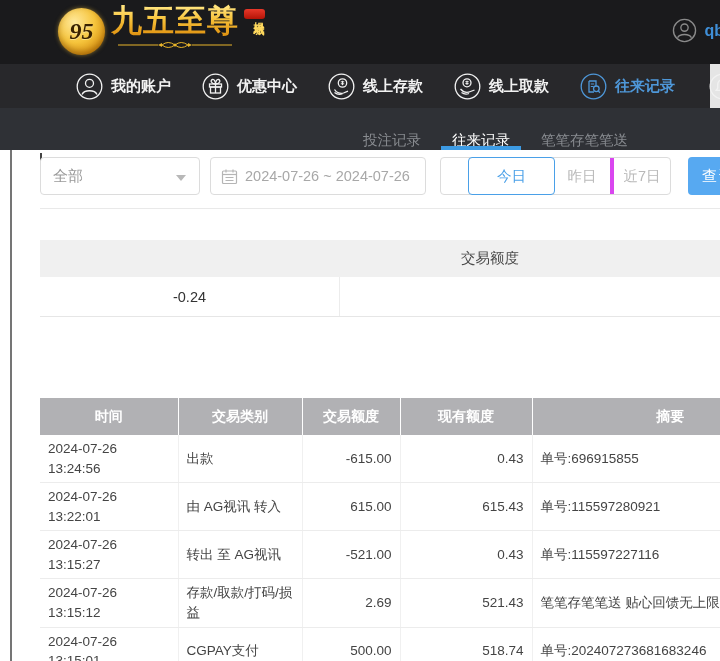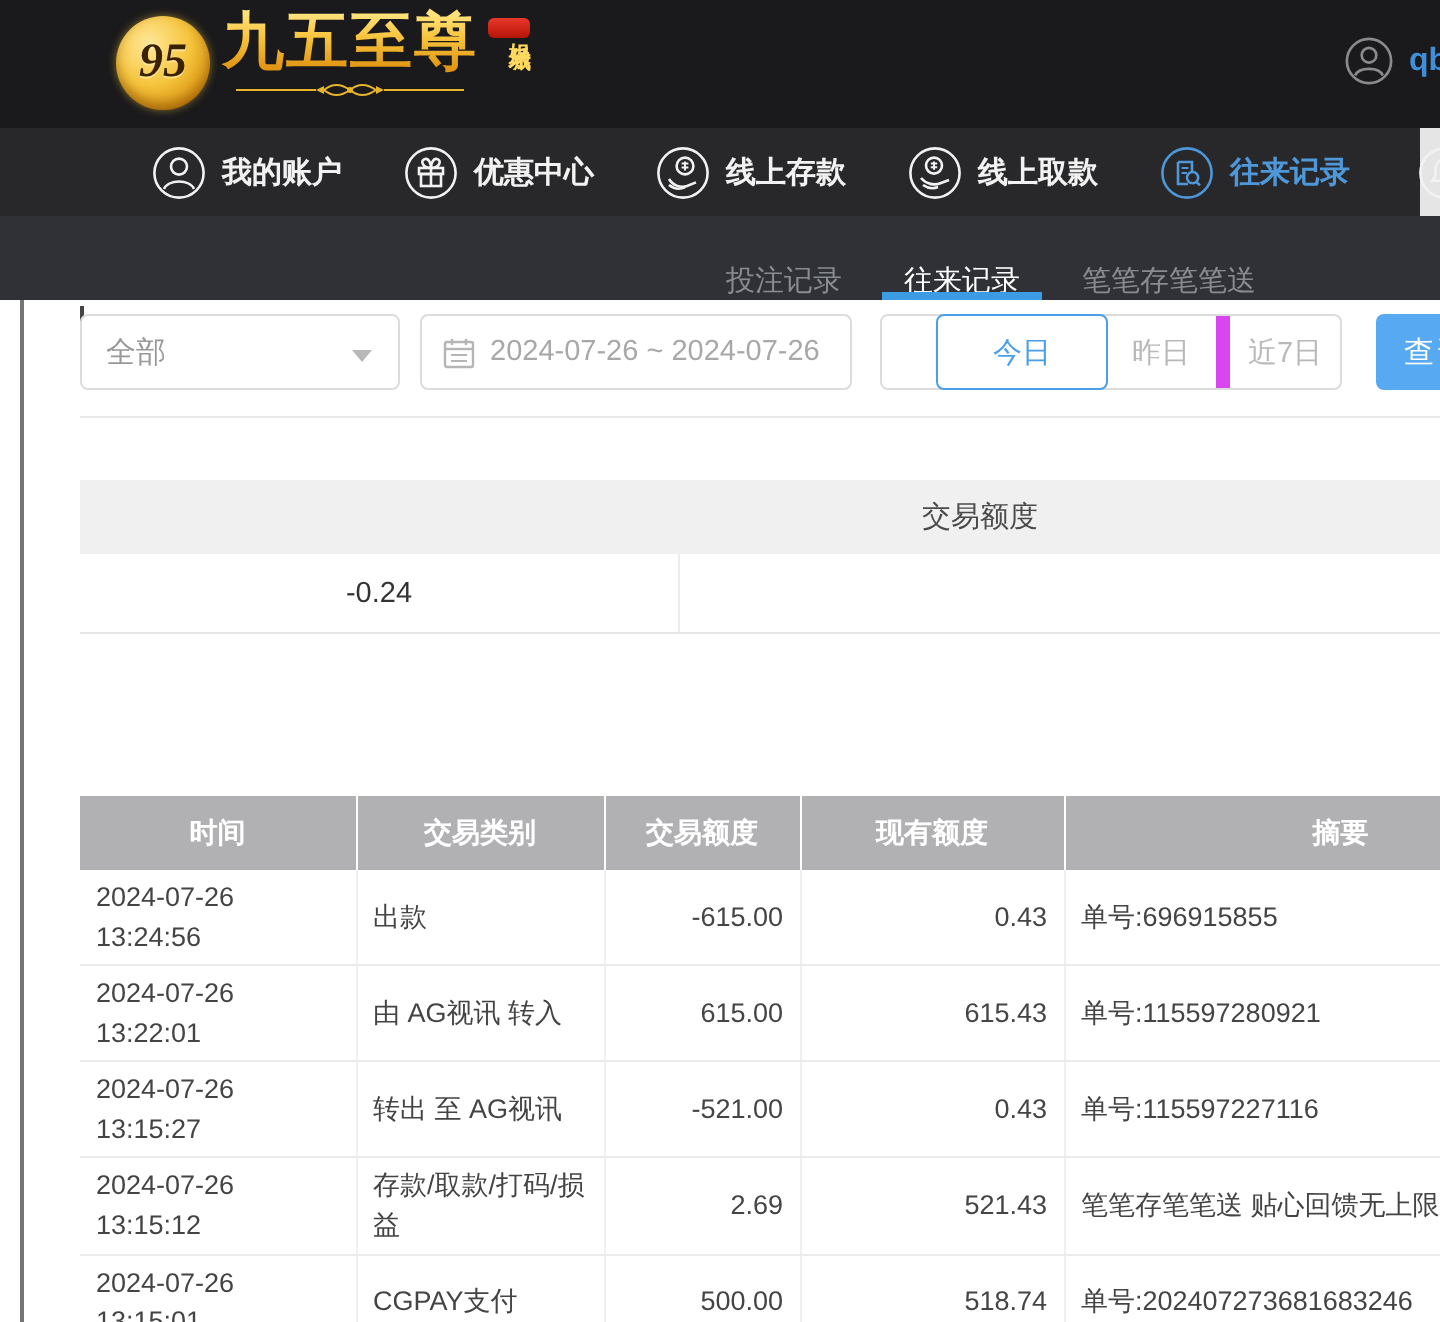--- a/index.html
+++ b/index.html
@@ -57,21 +57,21 @@
     padding:0 12px; color:#999; font-size:15px; cursor:pointer; }
   .select-caret { position:absolute; right:13px; top:17px; width:0; height:0;
     border-left:5px solid transparent; border-right:5px solid transparent; border-top:6px solid #b8b8b8; }
   .text-cursor { position:absolute; left:40px; top:3px; width:1.5px; height:17px; background:#444; }
   .date-input { position:absolute; left:210px; top:7px; width:216px; height:38px;
     border:1px solid #dcdcdc; border-radius:4px; background:#fff; display:flex; align-items:center;
     padding:0 10px; gap:7px; color:#a8a8a8; font-size:14.5px; cursor:pointer; }
   .btn-group { position:absolute; left:440px; top:7px; width:231px; height:38px;
     border:1px solid #dcdcdc; border-radius:4px; display:flex;padding-left:28px; }
   .seg { flex:1; display:flex; align-items:center; justify-content:center; font-size:14.5px;
-    color:#b9b9b9; cursor:pointer; border-right:7px solid #d946ef; }
+    color:#b9b9b9; cursor:pointer; border-right:4px solid #d946ef; }
   .seg:last-child { border-right:none; }
   .seg.active { position:relative; margin:-1px; border:1px solid #4aa0e8; border-radius:4px;
     color:#4aa0e8; background:#fff; z-index:2; flex:1 0 auto; }
   .search-btn { position:absolute; left:688px; top:7px; width:62px; height:38px; background:#57a9f1;
     border:none; border-radius:4px; color:#fff; font-size:15px; display:flex; align-items:center;
     justify-content:center; cursor:pointer; letter-spacing:2px; }
   .filter-divider { position:absolute; left:40px; top:58px; width:680px; height:1px; background:#e9e9e9; }
 
   
   .summary { position:absolute; left:40px; top:90px; width:728px; }

